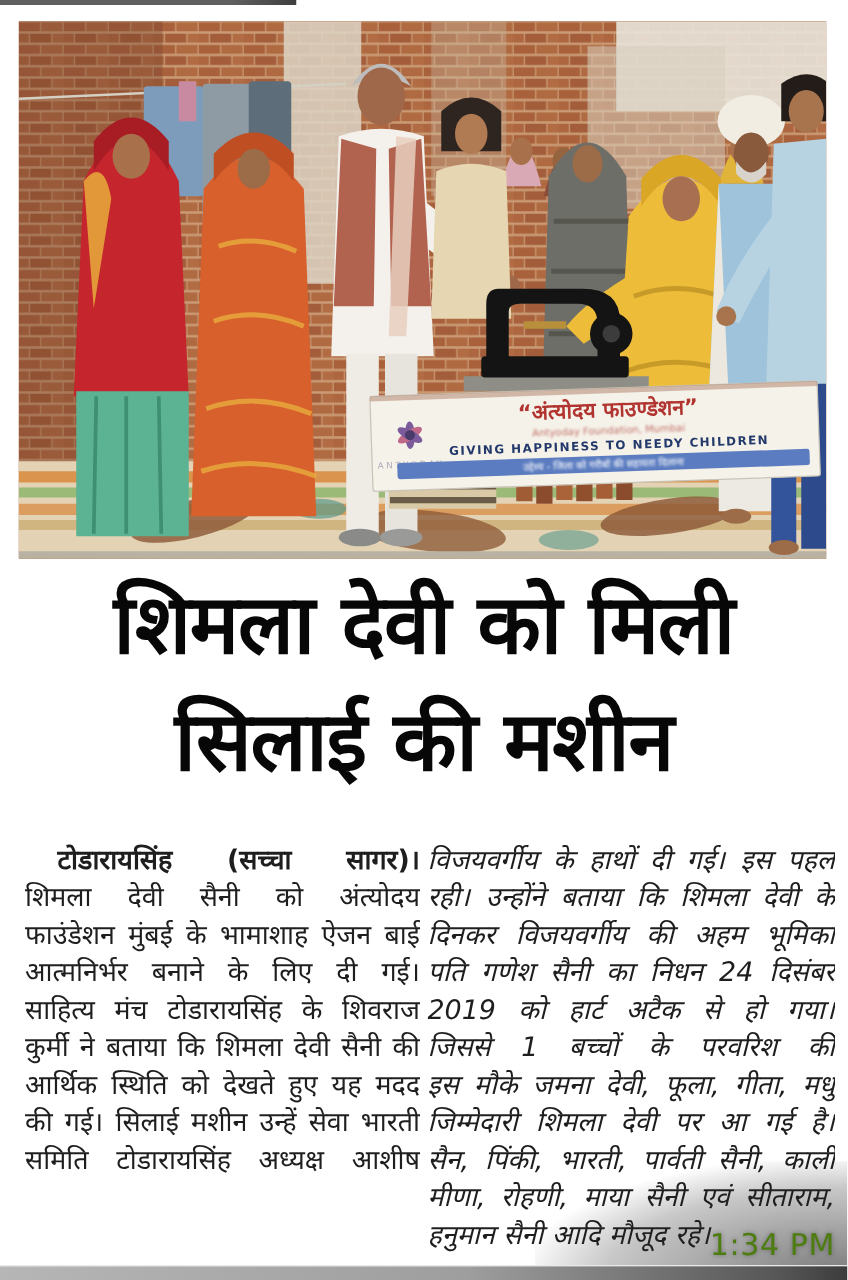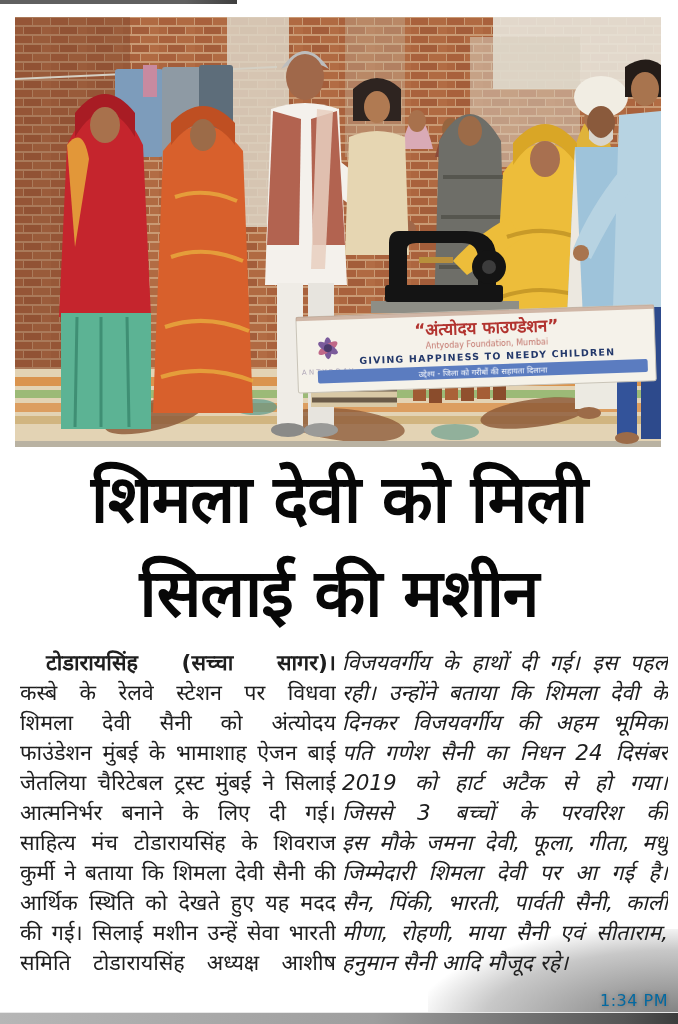--- a/index.html
+++ b/index.html
@@ -13,30 +13,30 @@
   
   .photo{position:absolute;left:15px;top:17px;width:646px;height:430px;overflow:hidden;background:#a96a48;}
   .photo svg{display:block;}
   
   .headline{position:absolute;left:0;top:448px;width:678px;height:198px;
     display:flex;flex-direction:column;justify-content:center;align-items:center;}
   .headline .hl{font-size:66px;line-height:94px;font-weight:800;color:#070707;
     letter-spacing:-1px;white-space:nowrap;}
   
   .article{position:absolute;left:20px;top:648px;width:648px;display:flex;}
-  .col{width:316px;overflow:hidden;}
+  .col{width:316px;overflow:hidden;margin-top:26px;}
   .col.right{width:326px;margin-left:6px;font-style:italic;}
   .line{font-size:21.5px;line-height:30px;color:#1e1e1e;
     text-align:justify;text-align-last:justify;white-space:normal;}
   .line.dateline{font-weight:bold;text-indent:26px;}
   .line.endline{text-align-last:left;}
   
   .ts-shade{position:absolute;right:0;bottom:0;width:250px;height:95px;pointer-events:none;
     background:radial-gradient(ellipse at 100% 100%, rgba(35,35,35,.62), rgba(35,35,35,.25) 55%, rgba(35,35,35,0) 75%);}
-  .timestamp{position:absolute;right:10px;bottom:14px;color:#0369a1;font-size:16px;
+  .timestamp{position:absolute;right:10px;bottom:14px;color:#4d7c0f;font-size:24px;
     letter-spacing:.5px;text-shadow:0 0 4px rgba(0,0,0,.35);}
   .bottom-strip{position:absolute;left:0;bottom:0;width:678px;height:11px;
     background:linear-gradient(to right,#b6b6b6,#9e9e9e 55%,#565656 92%,#3c3c3c);
     border-top:1px solid #e8e8e8;}
 </style>
 </head>
 <body>
 
 <div id="screen">
 
@@ -213,38 +213,36 @@
   </div>
 
   <div class="headline">
     <div class="hl">शिमला देवी को मिली</div>
     <div class="hl">सिलाई की मशीन</div>
   </div>
 
   <div class="article">
     <div class="col left">
       <div class="line dateline">टोडारायसिंह (सच्चा सागर)।</div>
-      <div class="line">कस्बे के रेलवे स्टेशन पर विधवा</div>
       <div class="line">शिमला देवी सैनी को अंत्योदय</div>
       <div class="line">फाउंडेशन मुंबई के भामाशाह ऐजन बाई</div>
-      <div class="line">जेतलिया चैरिटेबल ट्रस्ट मुंबई ने सिलाई</div>
       <div class="line">आत्मनिर्भर बनाने के लिए दी गई।</div>
       <div class="line">साहित्य मंच टोडारायसिंह के शिवराज</div>
       <div class="line">कुर्मी ने बताया कि शिमला देवी सैनी की</div>
       <div class="line">आर्थिक स्थिति को देखते हुए यह मदद</div>
       <div class="line">की गई। सिलाई मशीन उन्हें सेवा भारती</div>
       <div class="line">समिति टोडारायसिंह अध्यक्ष आशीष</div>
     </div>
     <div class="col right">
       <div class="line">विजयवर्गीय के हाथों दी गई। इस पहल</div>
       <div class="line">रही। उन्होंने बताया कि शिमला देवी के</div>
       <div class="line">दिनकर विजयवर्गीय की अहम भूमिका</div>
       <div class="line">पति गणेश सैनी का निधन 24 दिसंबर</div>
       <div class="line">2019 को हार्ट अटैक से हो गया।</div>
-      <div class="line">जिससे 3 बच्चों के परवरिश की</div>
+      <div class="line">जिससे 1 बच्चों के परवरिश की</div>
       <div class="line">इस मौके जमना देवी, फूला, गीता, मधु</div>
       <div class="line">जिम्मेदारी शिमला देवी पर आ गई है।</div>
       <div class="line">सैन, पिंकी, भारती, पार्वती सैनी, काली</div>
       <div class="line">मीणा, रोहणी, माया सैनी एवं सीताराम,</div>
       <div class="line endline">हनुमान सैनी आदि मौजूद रहे।</div>
     </div>
   </div>
 
   <div class="ts-shade"></div>
   <div class="timestamp">1:34 PM</div>

